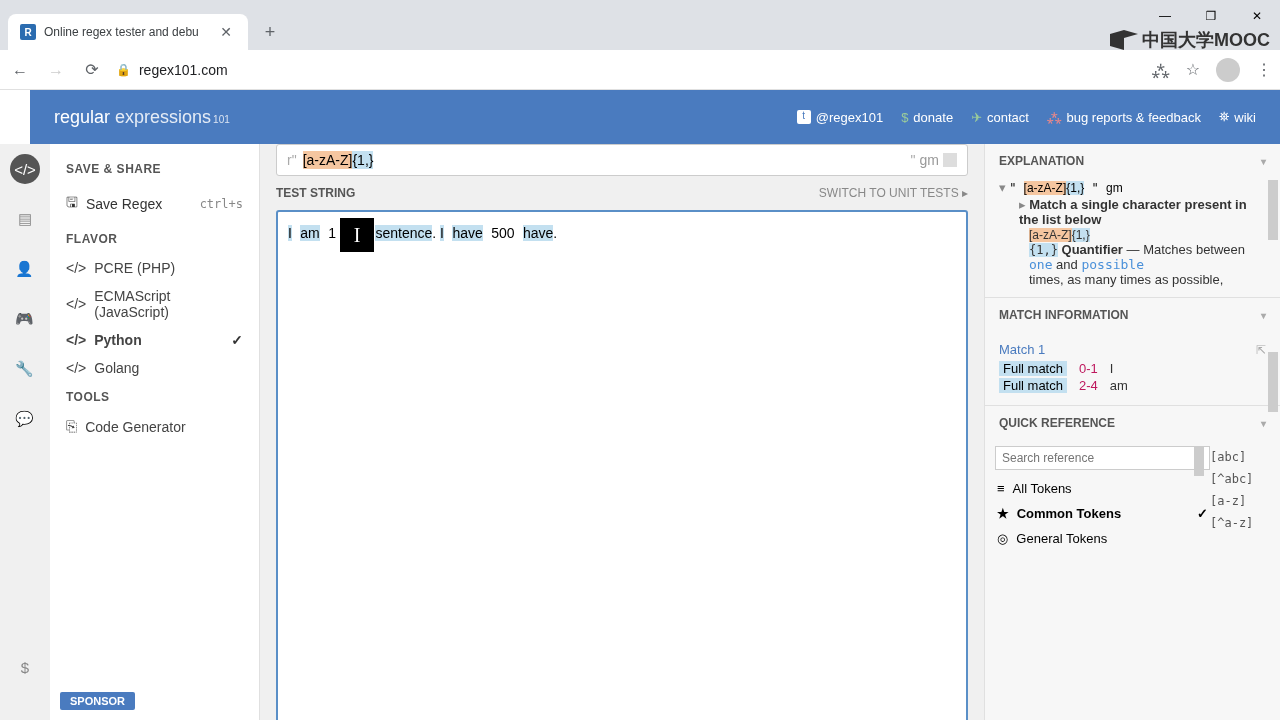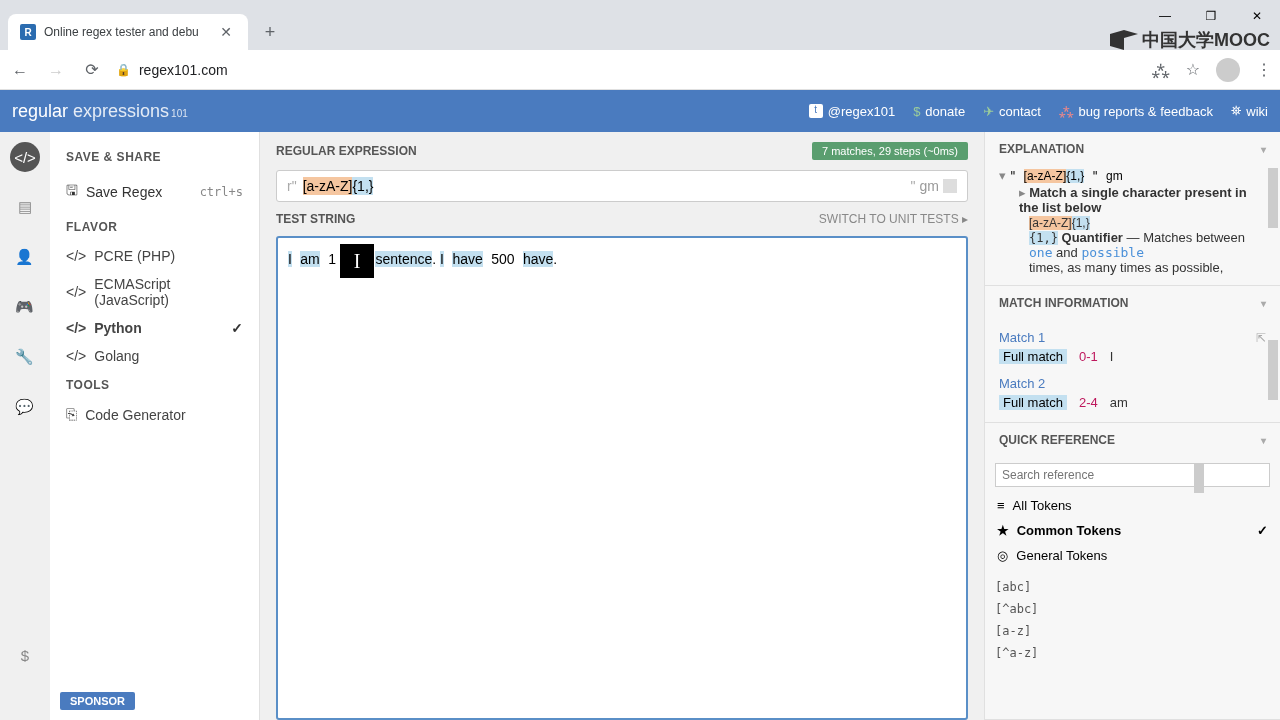--- a/index.html
+++ b/index.html
@@ -15,21 +15,21 @@
 
 .chrome-url { height: 40px; background: #fff; display: flex; align-items: center; padding: 0 8px; gap: 12px; border-bottom: 1px solid #e0e0e0; }
 .nav-btn { width: 24px; height: 24px; display: flex; align-items: center; justify-content: center; color: #5f6368; font-size: 16px; }
 .url-bar { flex: 1; display: flex; align-items: center; gap: 8px; font-size: 14px; color: #202124; }
 .lock-icon { color: #5f6368; font-size: 12px; }
 .url-actions { display: flex; gap: 16px; align-items: center; }
 
 .watermark { position: absolute; top: 28px; right: 10px; color: #333; font-size: 18px; font-weight: bold; z-index: 100; display: flex; align-items: center; gap: 4px; }
 .watermark::before { content: ""; width: 28px; height: 20px; background: #333; clip-path: polygon(0 20%, 50% 0, 100% 20%, 50% 40%, 50% 100%, 0 80%); }
 
-.app-header { height: 42px; background: #4a7bbf; display: flex; align-items: center; padding: 0 12px; color: #fff; }
+.app-header { height: 54px; background: #4a7bbf; display: flex; align-items: center; padding: 0 24px; color: #fff; margin-left: 30px; }
 .logo { font-size: 18px; font-weight: 300; }
 .logo-sub { font-size: 10px; opacity: 0.8; margin-left: 2px; }
 .header-links { margin-left: auto; display: flex; gap: 18px; font-size: 13px; }
 .header-link { display: flex; align-items: center; gap: 5px; color: #fff; }
 
 .app-body { display: flex; height: calc(720px - 50px - 40px - 42px); }
 
 .icon-rail { width: 50px; background: #f0f0f0; display: flex; flex-direction: column; align-items: center; padding-top: 10px; gap: 20px; }
 .rail-icon { width: 30px; height: 30px; display: flex; align-items: center; justify-content: center; color: #888; border-radius: 50%; font-size: 15px; }
 .rail-icon.active { background: #555; color: #fff; }
@@ -76,21 +76,21 @@
 
 .match-body { padding: 6px 14px 10px 14px; font-family: monospace; font-size: 13px; position: relative; }
 .match-body .scroll-thumb { position: absolute; right: 2px; top: 20px; width: 10px; height: 60px; background: #ccc; }
 .match-label { color: #4a7bbf; margin: 4px 0; display: flex; align-items: center; }
 .export-icon { margin-left: auto; color: #aaa; font-size: 12px; }
 .full-match { display: flex; gap: 12px; margin: 2px 0; }
 .fm-badge { background: #c3e0f0; padding: 0 4px; }
 .fm-range { color: #be185d; }
 .fm-text { color: #333; }
 
-.quick-body { padding: 6px 10px; display: flex; gap: 8px; position: relative; flex-direction: column; }
+.quick-body { padding: 6px 10px; display: flex; position: relative; }
 .quick-left { flex: 1; }
 .quick-right { width: 60px; }
 .search-ref { width: 100%; border: 1px solid #ccc; padding: 4px 6px; font-size: 12px; margin-bottom: 6px; }
 .token-item { display: flex; align-items: center; gap: 8px; padding: 5px 2px; font-size: 13px; }
 .token-item.selected { font-weight: 600; }
 .token-ex { font-family: monospace; font-size: 12px; color: #555; padding: 4px 0; display: block; }
 .quick-scroll { position: absolute; right: 76px; top: 6px; width: 10px; height: 30px; background: #ccc; }
 
 .sponsor-fixed { position: absolute; bottom: 10px; left: 60px; background: #4a7bbf; color: #fff; padding: 3px 10px; font-size: 11px; border-radius: 2px; font-weight: 600; z-index: 50; }
 </style>
@@ -197,24 +197,20 @@
     <div class="section-title">TOOLS</div>
     <div class="flavor-item">
         <span>⎘</span>
         <span>Code Generator</span>
       </div>
   </div>
 
   <div class="sponsor-fixed">SPONSOR</div>
 
   <div class="center-panel">
-    <div class="panel-header">
-      <span>REGULAR EXPRESSION</span>
-      <span class="match-badge">7 matches, 29 steps (~0ms)</span>
-    </div>
     <div class="regex-box">
       <span class="delim">r"</span>
       <span style="width:6px"></span>
       <span class="regex-hl orange">[a-zA-Z]</span>
         <span class="regex-hl">{1,}</span>
       <span class="flags-area">
         <span class="delim">"</span>
         <span>gm</span>
         <span class="flag-icon"></span>
       </span>
@@ -252,23 +248,20 @@
       <div class="match-body">
         <div class="scroll-thumb"></div>
         <div class="match-label">
             <span>Match 1</span>
             <span class="export-icon">⇱</span>
           </div>
         <div class="full-match">
             <span class="fm-badge">Full match</span>
             <span class="fm-range">0-1</span>
             <span class="fm-text">I</span>
-          </div>
-        <div class="match-label" style="margin-top:12px">
-            <span>Match 2</span>
           </div>
         <div class="full-match">
             <span class="fm-badge">Full match</span>
             <span class="fm-range">2-4</span>
             <span class="fm-text">am</span>
           </div>
       </div>
     </div>
     <div class="right-section" style="flex:1">
       <div class="right-header">

